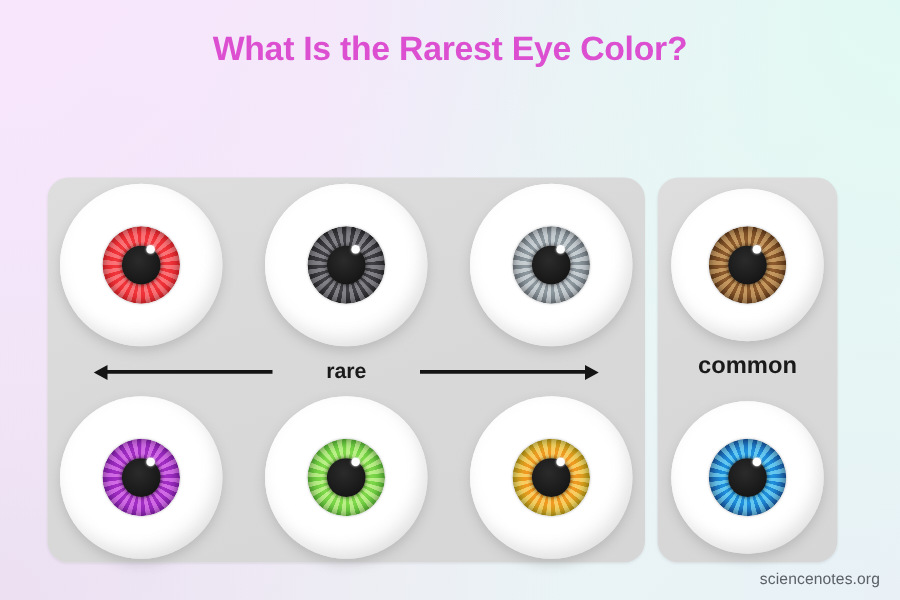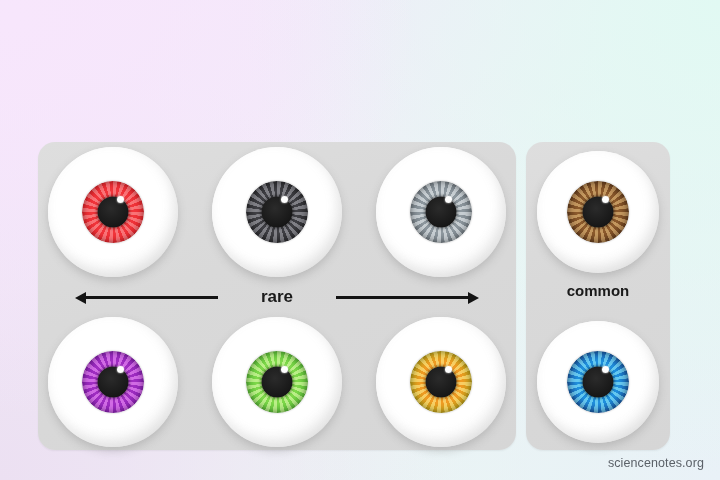--- a/index.html
+++ b/index.html
@@ -181,41 +181,42 @@
   }
   .arrow.left .head  { left: 0;  border-right: 11px solid #141414; }
   .arrow.right .head { right: 0; border-left: 11px solid #141414; }
 
   #common-label {
     position: absolute;
     left: 526px;
     top: 282px;
     width: 144px;
     text-align: center;
-    font-size: 15px;
+    font-size: 19px;
     font-weight: bold;
     color: #1a1a1a;
   }
 
   
   #watermark {
     position: absolute;
     right: 16px;
     bottom: 10px;
     font-size: 12.5px;
     color: #5b6168;
     letter-spacing: 0.1px;
     margin-left: 20px;
   }
 </style>
 </head>
 <body>
 
 <div id="infographic">
 
+  <div class="title">What Is the Rarest Eye Color?</div>
 
 
   <div class="panel" id="panel-rare"></div>
   <div class="panel" id="panel-common"></div>
 
   <div id="eye-layer">
       <div class="eyeball" style="left: 48px; top: 147px;">
         <div class="iris">
           <div class="base" style="background: radial-gradient(circle, rgb(240, 53, 59) 26%, rgb(240, 53, 59) 48%, rgb(224, 27, 34) 88%, rgb(224, 27, 34) 100%);"></div>
           <div class="rays" style="background: conic-gradient(transparent 0deg, rgb(255, 127, 127) 0.6deg, rgb(255, 127, 127) 7.8deg, transparent 8.4deg, transparent 15deg, transparent 15deg, rgb(255, 127, 127) 15.6deg, rgb(255, 127, 127) 22.8deg, transparent 23.4deg, transparent 30deg, transparent 30deg, rgb(255, 127, 127) 30.6deg, rgb(255, 127, 127) 37.8deg, transparent 38.4deg, transparent 45deg, transparent 45deg, rgb(255, 127, 127) 45.6deg, rgb(255, 127, 127) 52.8deg, transparent 53.4deg, transparent 60deg, transparent 60deg, rgb(255, 127, 127) 60.6deg, rgb(255, 127, 127) 67.8deg, transparent 68.4deg, transparent 75deg, transparent 75deg, rgb(255, 127, 127) 75.6deg, rgb(255, 127, 127) 82.8deg, transparent 83.4deg, transparent 90deg, transparent 90deg, rgb(255, 127, 127) 90.6deg, rgb(255, 127, 127) 97.8deg, transparent 98.4deg, transparent 105deg, transparent 105deg, rgb(255, 127, 127) 105.6deg, rgb(255, 127, 127) 112.8deg, transparent 113.4deg, transparent 120deg, transparent 120deg, rgb(255, 127, 127) 120.6deg, rgb(255, 127, 127) 127.8deg, transparent 128.4deg, transparent 135deg, transparent 135deg, rgb(255, 127, 127) 135.6deg, rgb(255, 127, 127) 142.8deg, transparent 143.4deg, transparent 150deg, transparent 150deg, rgb(255, 127, 127) 150.6deg, rgb(255, 127, 127) 157.8deg, transparent 158.4deg, transparent 165deg, transparent 165deg, rgb(255, 127, 127) 165.6deg, rgb(255, 127, 127) 172.8deg, transparent 173.4deg, transparent 180deg, transparent 180deg, rgb(255, 127, 127) 180.6deg, rgb(255, 127, 127) 187.8deg, transparent 188.4deg, transparent 195deg, transparent 195deg, rgb(255, 127, 127) 195.6deg, rgb(255, 127, 127) 202.8deg, transparent 203.4deg, transparent 210deg, transparent 210deg, rgb(255, 127, 127) 210.6deg, rgb(255, 127, 127) 217.8deg, transparent 218.4deg, transparent 225deg, transparent 225deg, rgb(255, 127, 127) 225.6deg, rgb(255, 127, 127) 232.8deg, transparent 233.4deg, transparent 240deg, transparent 240deg, rgb(255, 127, 127) 240.6deg, rgb(255, 127, 127) 247.8deg, transparent 248.4deg, transparent 255deg, transparent 255deg, rgb(255, 127, 127) 255.6deg, rgb(255, 127, 127) 262.8deg, transparent 263.4deg, transparent 270deg, transparent 270deg, rgb(255, 127, 127) 270.6deg, rgb(255, 127, 127) 277.8deg, transparent 278.4deg, transparent 285deg, transparent 285deg, rgb(255, 127, 127) 285.6deg, rgb(255, 127, 127) 292.8deg, transparent 293.4deg, transparent 300deg, transparent 300deg, rgb(255, 127, 127) 300.6deg, rgb(255, 127, 127) 307.8deg, transparent 308.4deg, transparent 315deg, transparent 315deg, rgb(255, 127, 127) 315.6deg, rgb(255, 127, 127) 322.8deg, transparent 323.4deg, transparent 330deg, transparent 330deg, rgb(255, 127, 127) 330.6deg, rgb(255, 127, 127) 337.8deg, transparent 338.4deg, transparent 345deg, transparent 345deg, rgb(255, 127, 127) 345.6deg, rgb(255, 127, 127) 352.8deg, transparent 353.4deg, transparent 360deg); mask-image: radial-gradient(circle, transparent 24%, rgb(0, 0, 0) 34%, rgb(0, 0, 0) 86%, transparent 97%);"></div>

